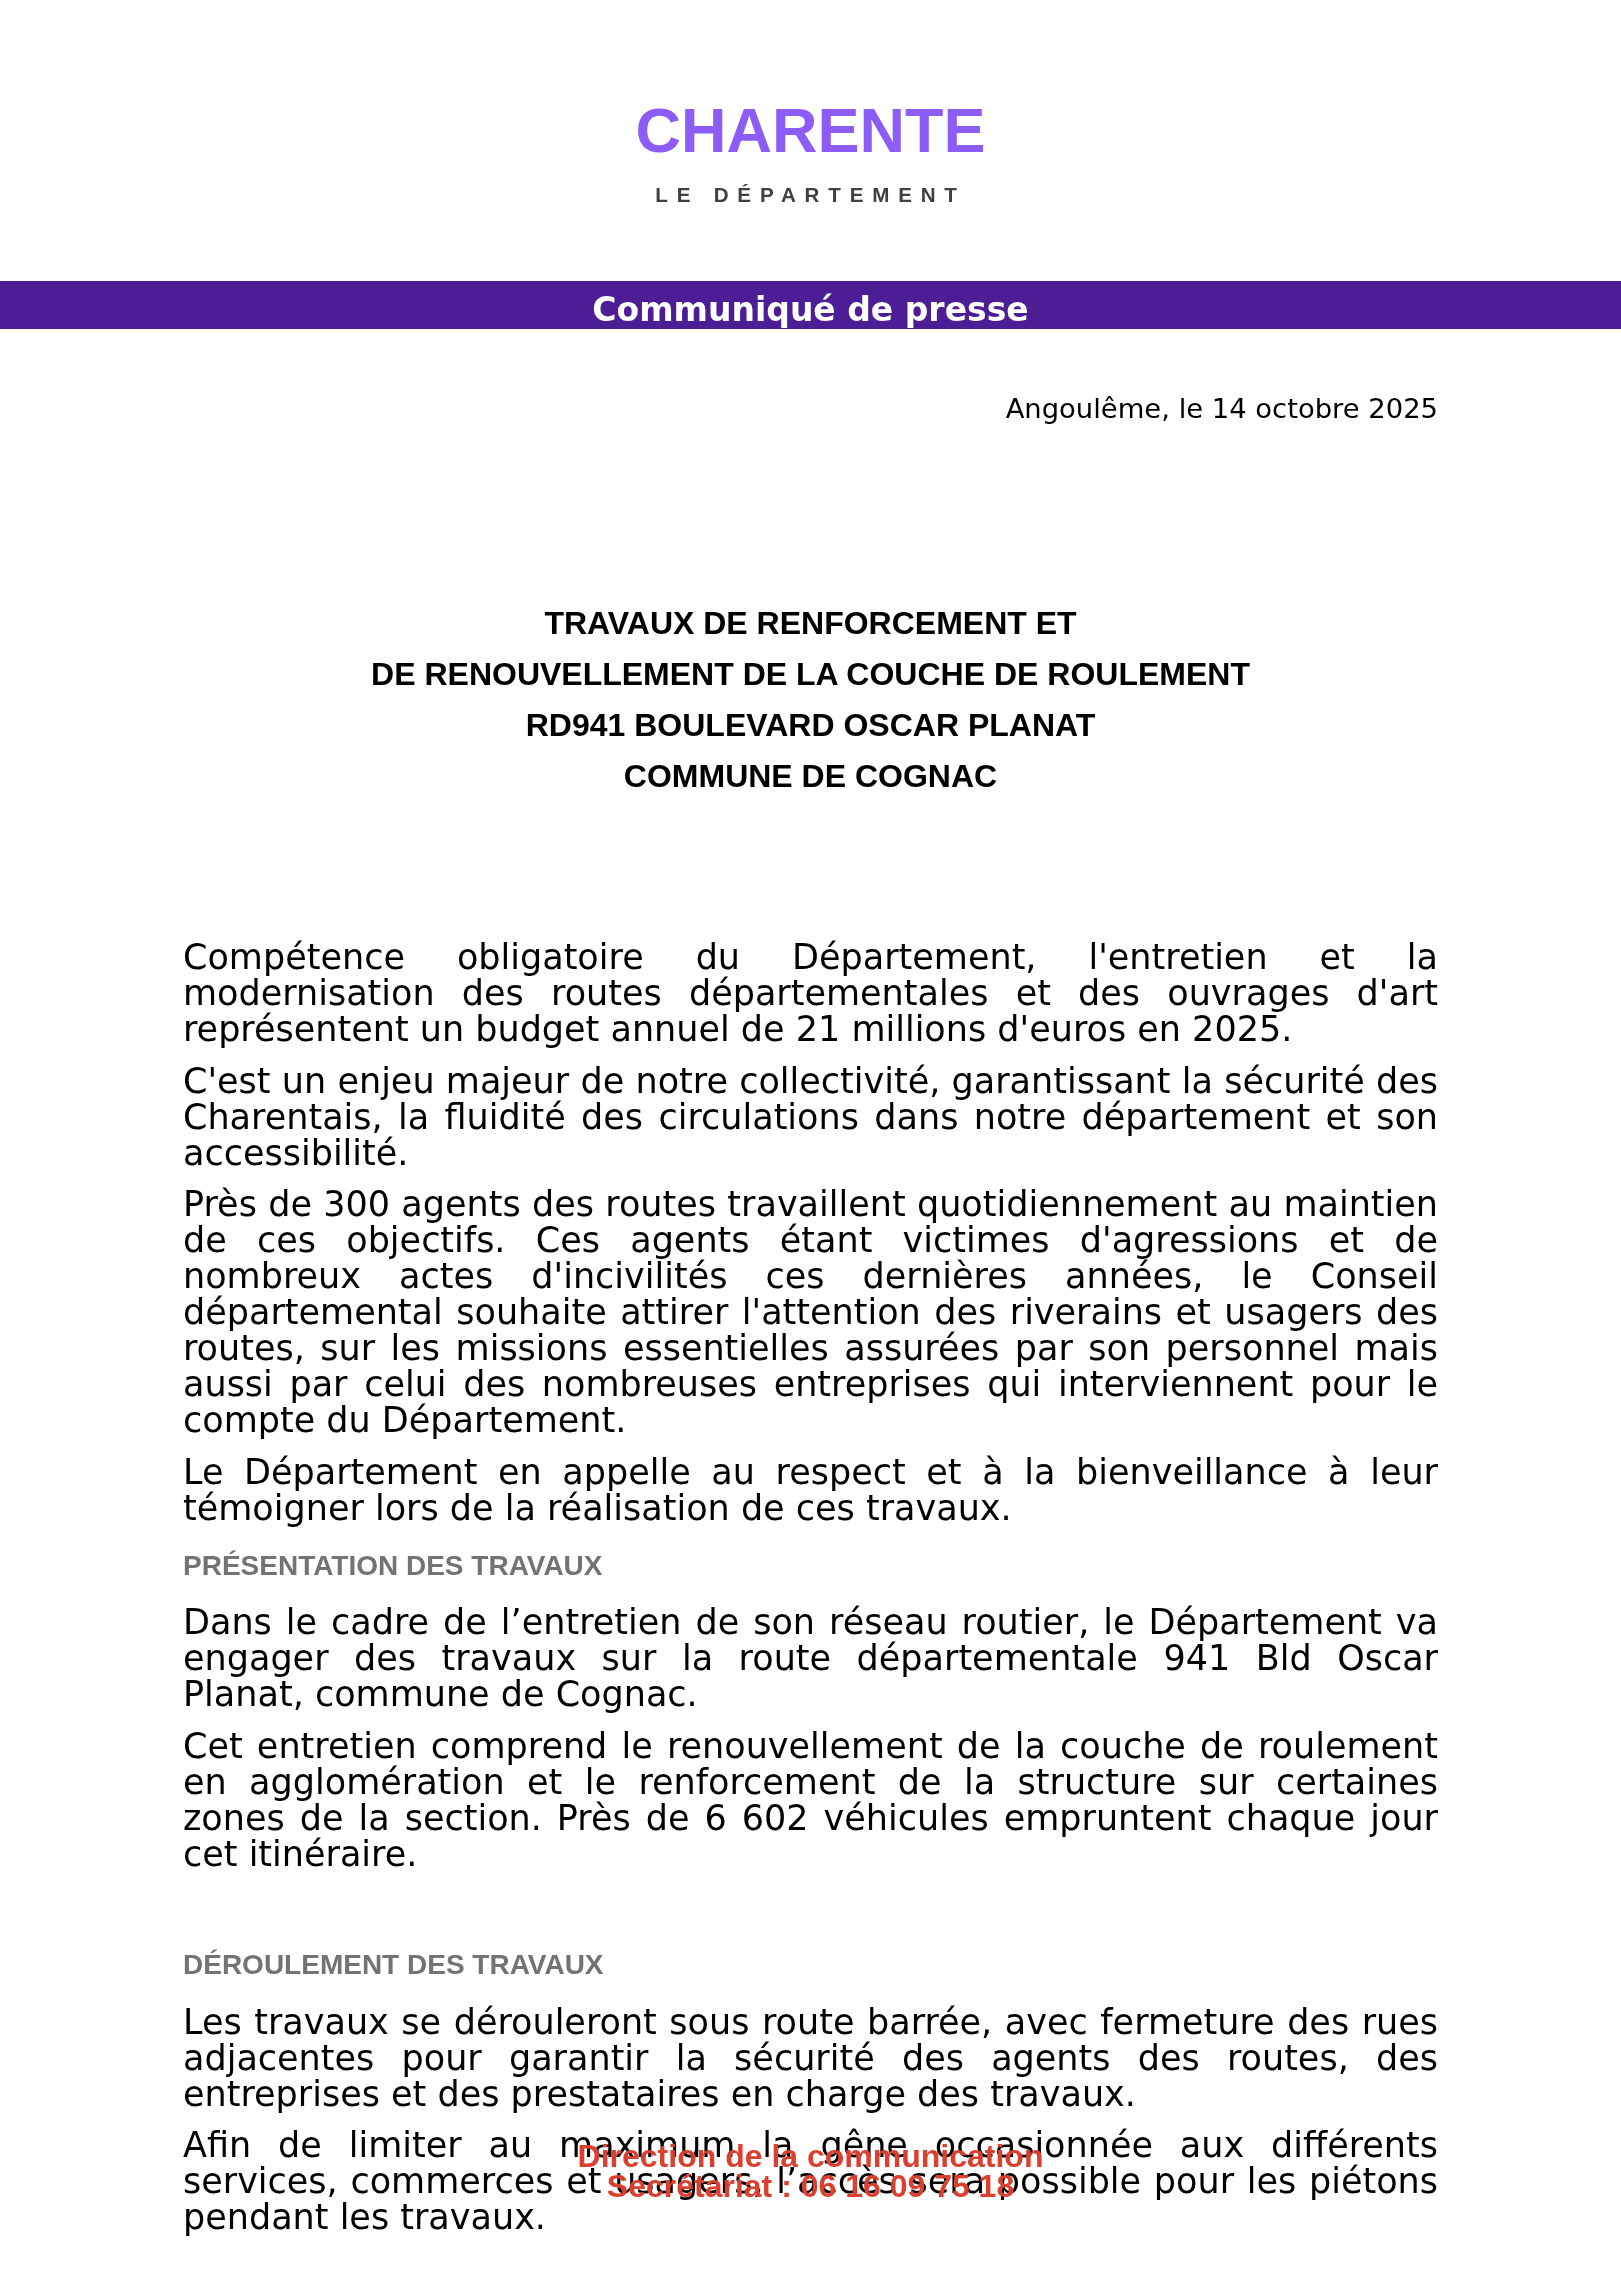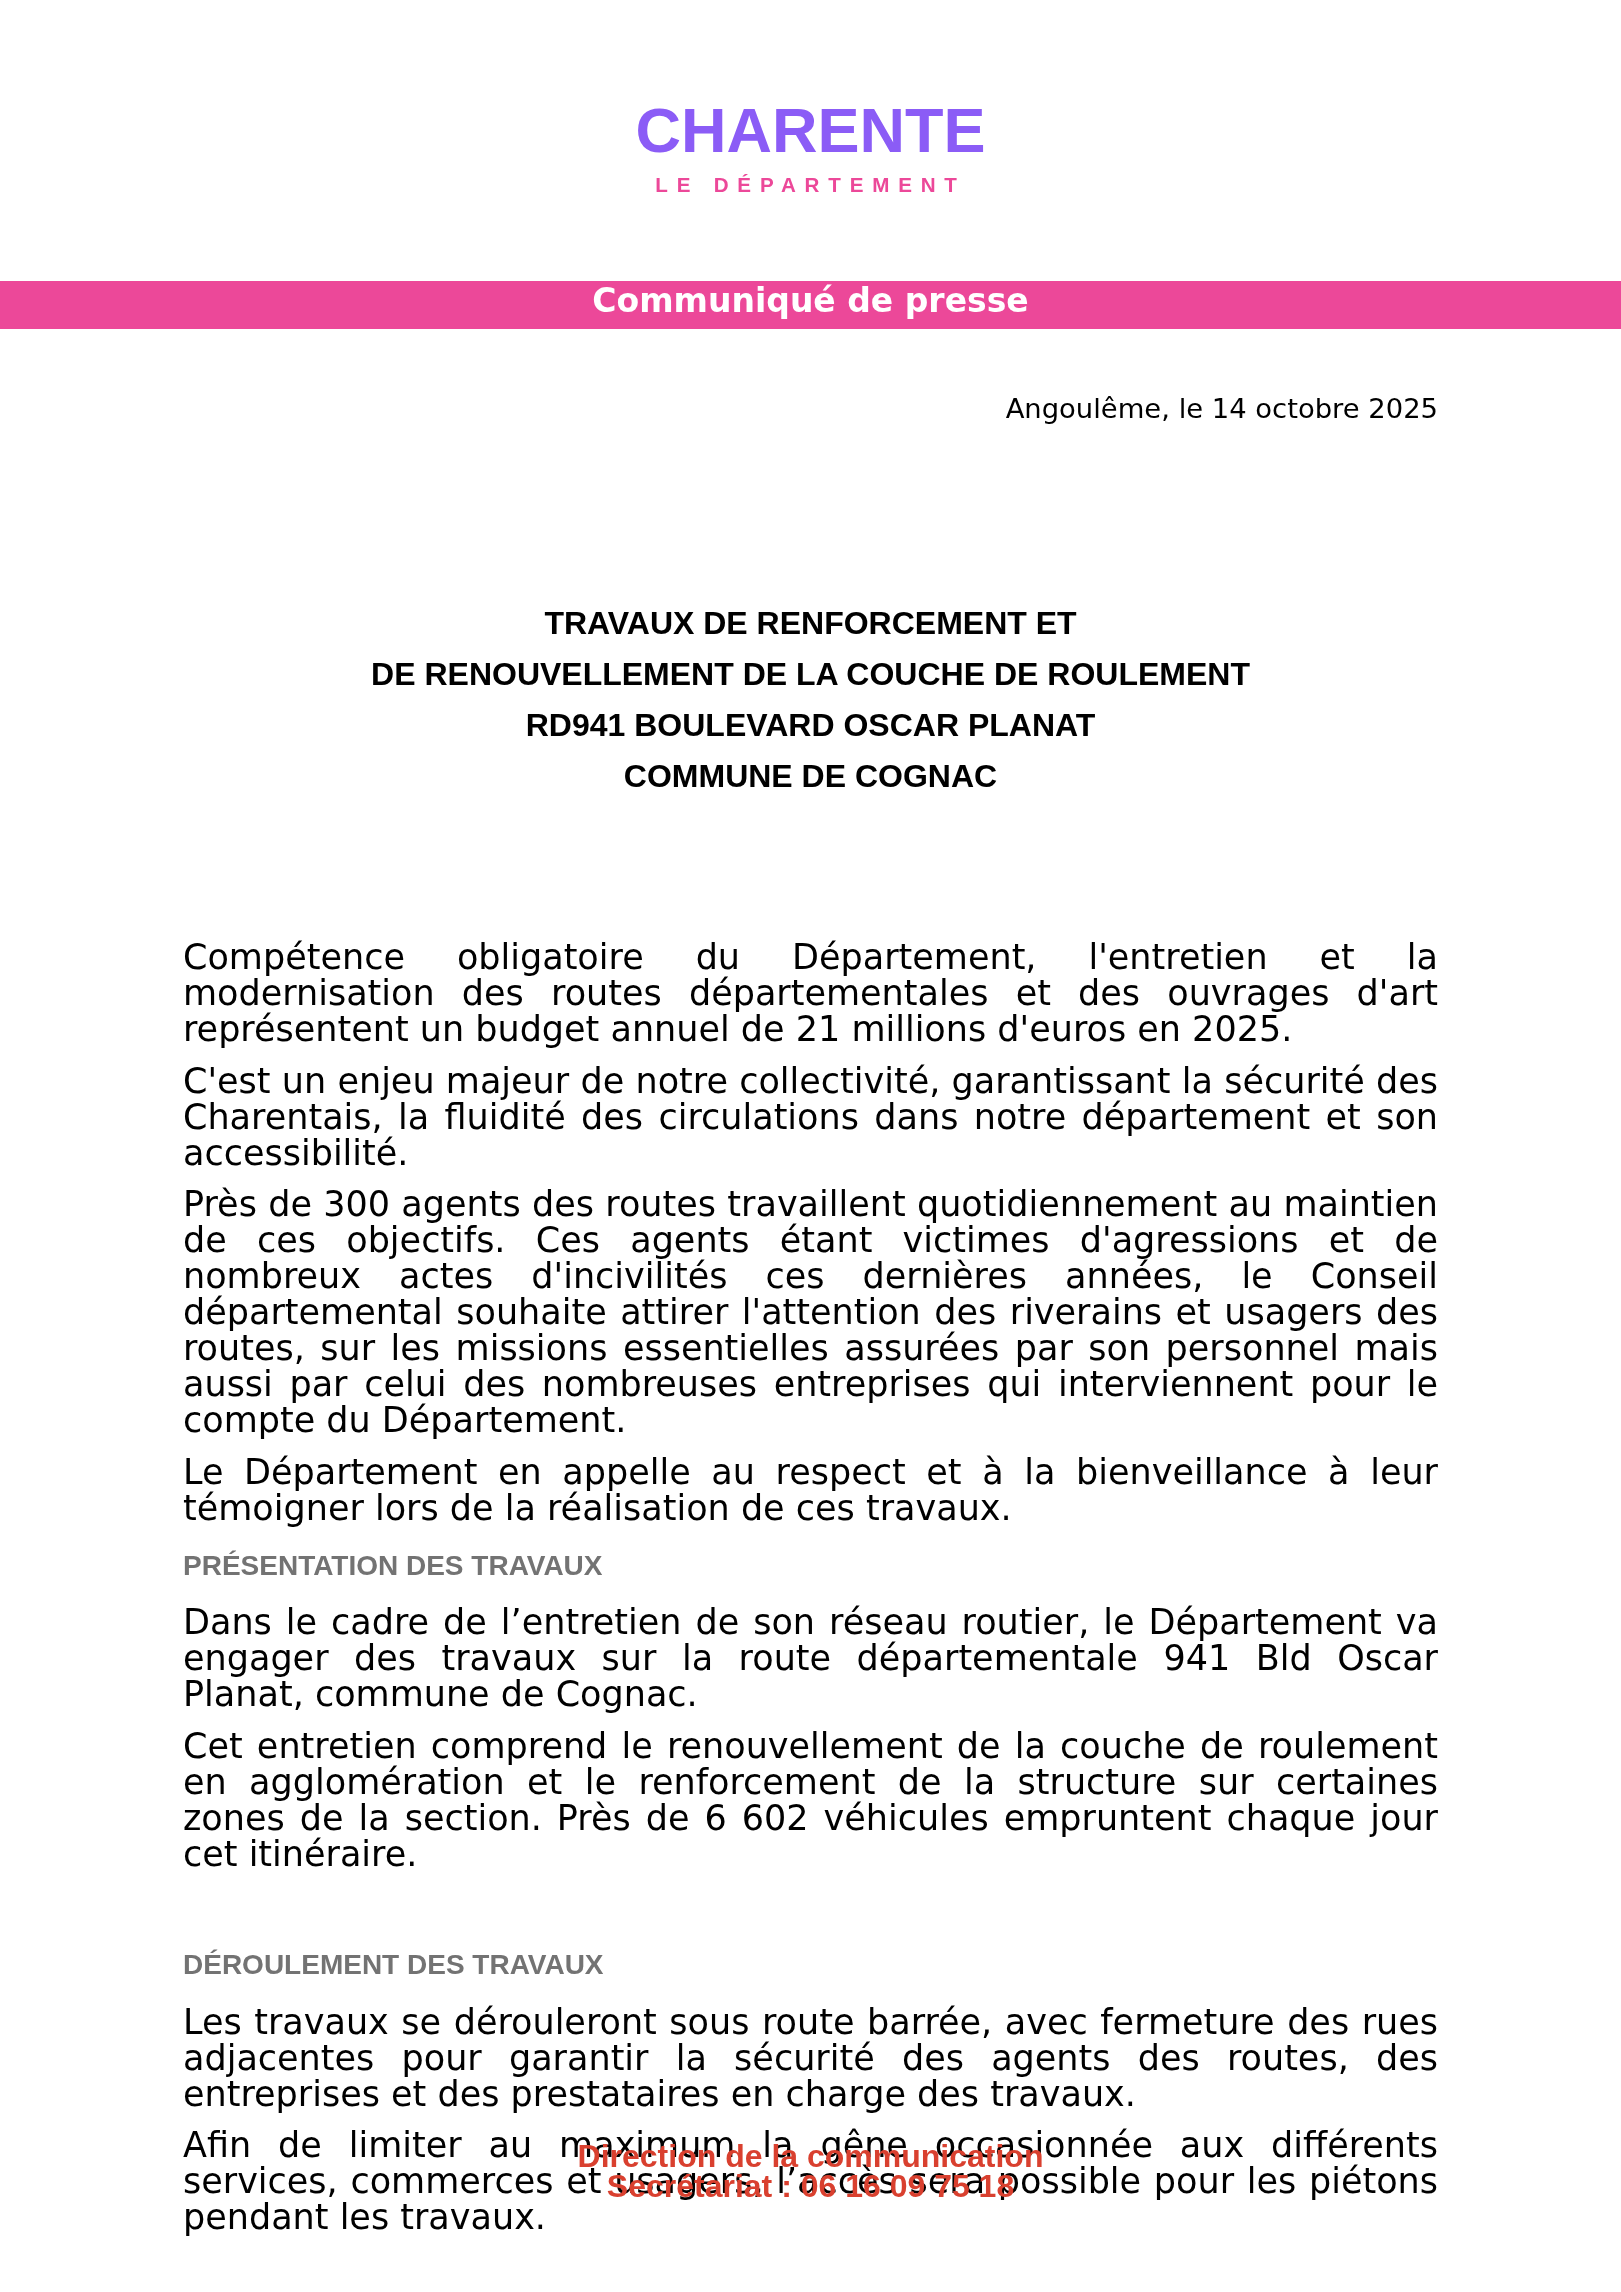--- a/index.html
+++ b/index.html
@@ -17,35 +17,35 @@
   .logo { position: absolute; top: 98px; left: 0; width: 100%; text-align: center; }
   .logo-title {
     font-family: "Liberation Sans", sans-serif;
     font-weight: bold;
     font-size: 63px;
     letter-spacing: 0px;
     color: #8b5cf6;
     line-height: 65px;
   }
   .logo-sub {
-    margin-top: 10px;
+    margin-top: 20px;
     font-family: "Liberation Sans", sans-serif;
     font-weight: bold;
     font-size: 20.6px;
     letter-spacing: 8.8px;
-    color: #ec4899;
+    color: #404040;
   }
 
   
   .banner {
     position: absolute;
     top: 281px; left: 0;
     width: 100%; height: 48px;
-    background: #ec4899;
-    display: flex; align-items: flex-start; justify-content: center;
+    background: #4c1d95;
+    display: flex; align-items: flex-end; justify-content: center;
   }
   .banner span {
     color: #ffffff;
     font-weight: bold;
     font-size: 33px;
     font-family: "DejaVu Sans", sans-serif;
   }
 
   
   .dateline {

